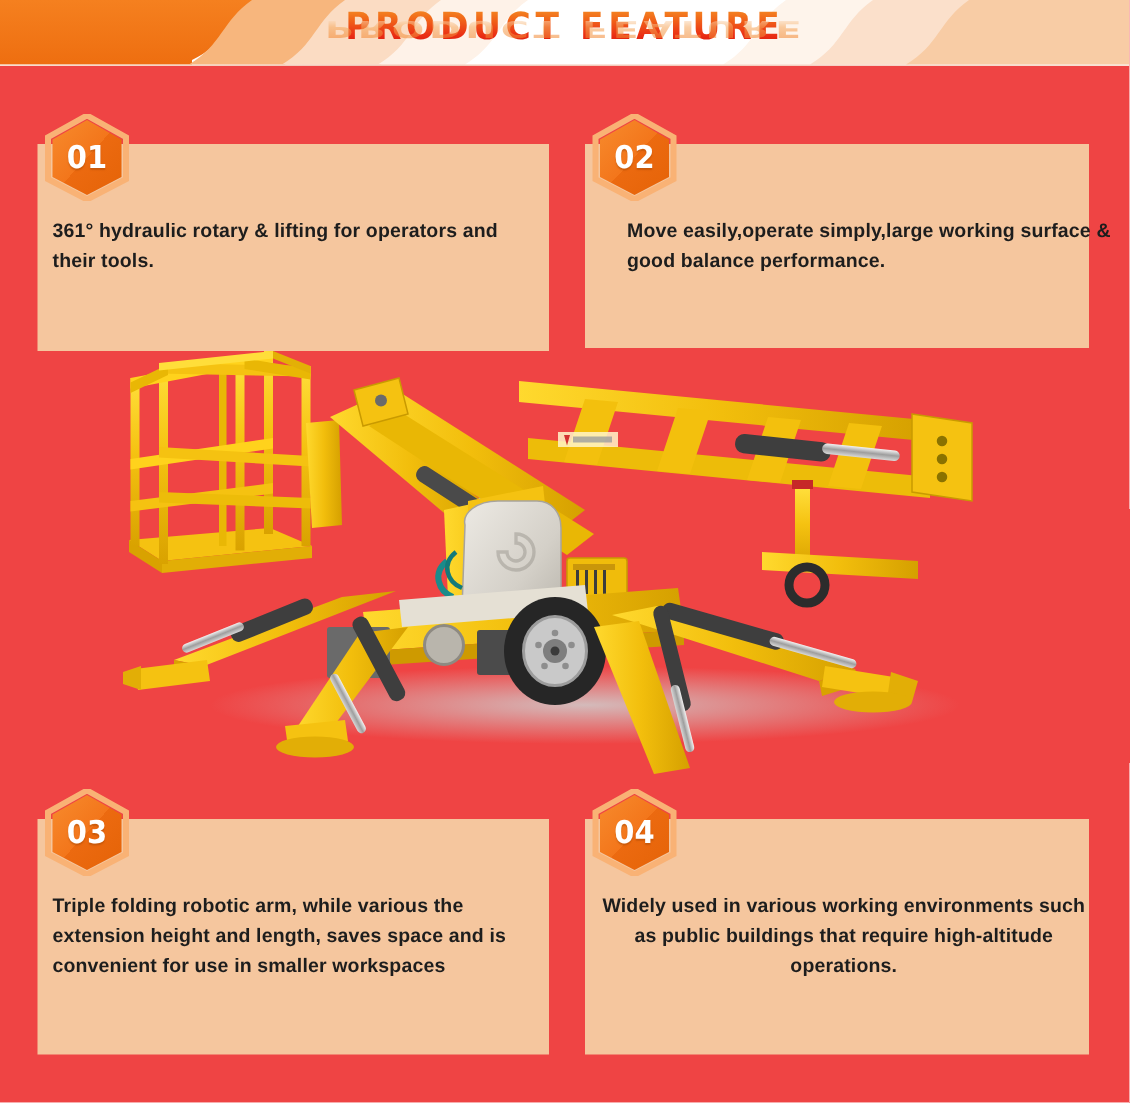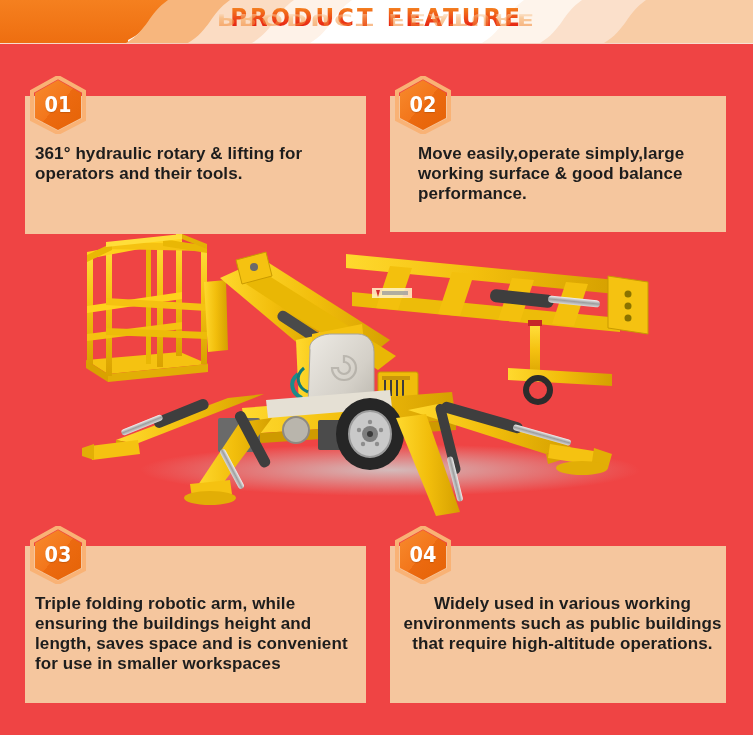--- a/index.html
+++ b/index.html
@@ -95,21 +95,21 @@
     position: absolute;
   }
   .card-body {
     position: absolute;
     left: 0;
     background: #f5c69e;
   }
   .card-text {
     position: absolute;
     color: #1d1d1d;
-    font-size: 17px;
+    font-size: 13px;
     font-weight: bold;
     line-height: 20px;
     letter-spacing: .1px;
   }
   .hexwrap {
     position: absolute;
     left: 4px;
     top: 0;
     width: 58px;
     height: 58px;
@@ -428,21 +428,21 @@
 
   <div class="card" id="card-03">
     <div class="card-body"></div>
     <div class="hexwrap">
       <svg class="hex" viewBox="0 0 58 58">
         <polygon points="29,1 55,15.5 55,43.5 29,57 3,43.5 3,15.5" fill="none" stroke="#F9B275" stroke-width="4"></polygon>
         <polygon points="29,4 52,17 52,42 29,54 6,42 6,17" fill="url(#hg1)"></polygon>
       </svg>
       <div class="hex-num">03</div>
     </div>
-    <div class="card-text">Triple folding robotic arm, while ensuring the buildings height and length, saves space and is convenient for use in smaller workspaces</div>
+    <div class="card-text">Triple folding robotic arm, while various the extension height and length, saves space and is convenient for use in smaller workspaces</div>
   </div>
 
   <div class="card" id="card-04">
     <div class="card-body"></div>
     <div class="hexwrap">
       <svg class="hex" viewBox="0 0 58 58">
         <polygon points="29,1 55,15.5 55,43.5 29,57 3,43.5 3,15.5" fill="none" stroke="#F9B275" stroke-width="4"></polygon>
         <polygon points="29,4 52,17 52,42 29,54 6,42 6,17" fill="url(#hg1)"></polygon>
       </svg>
       <div class="hex-num">04</div>

